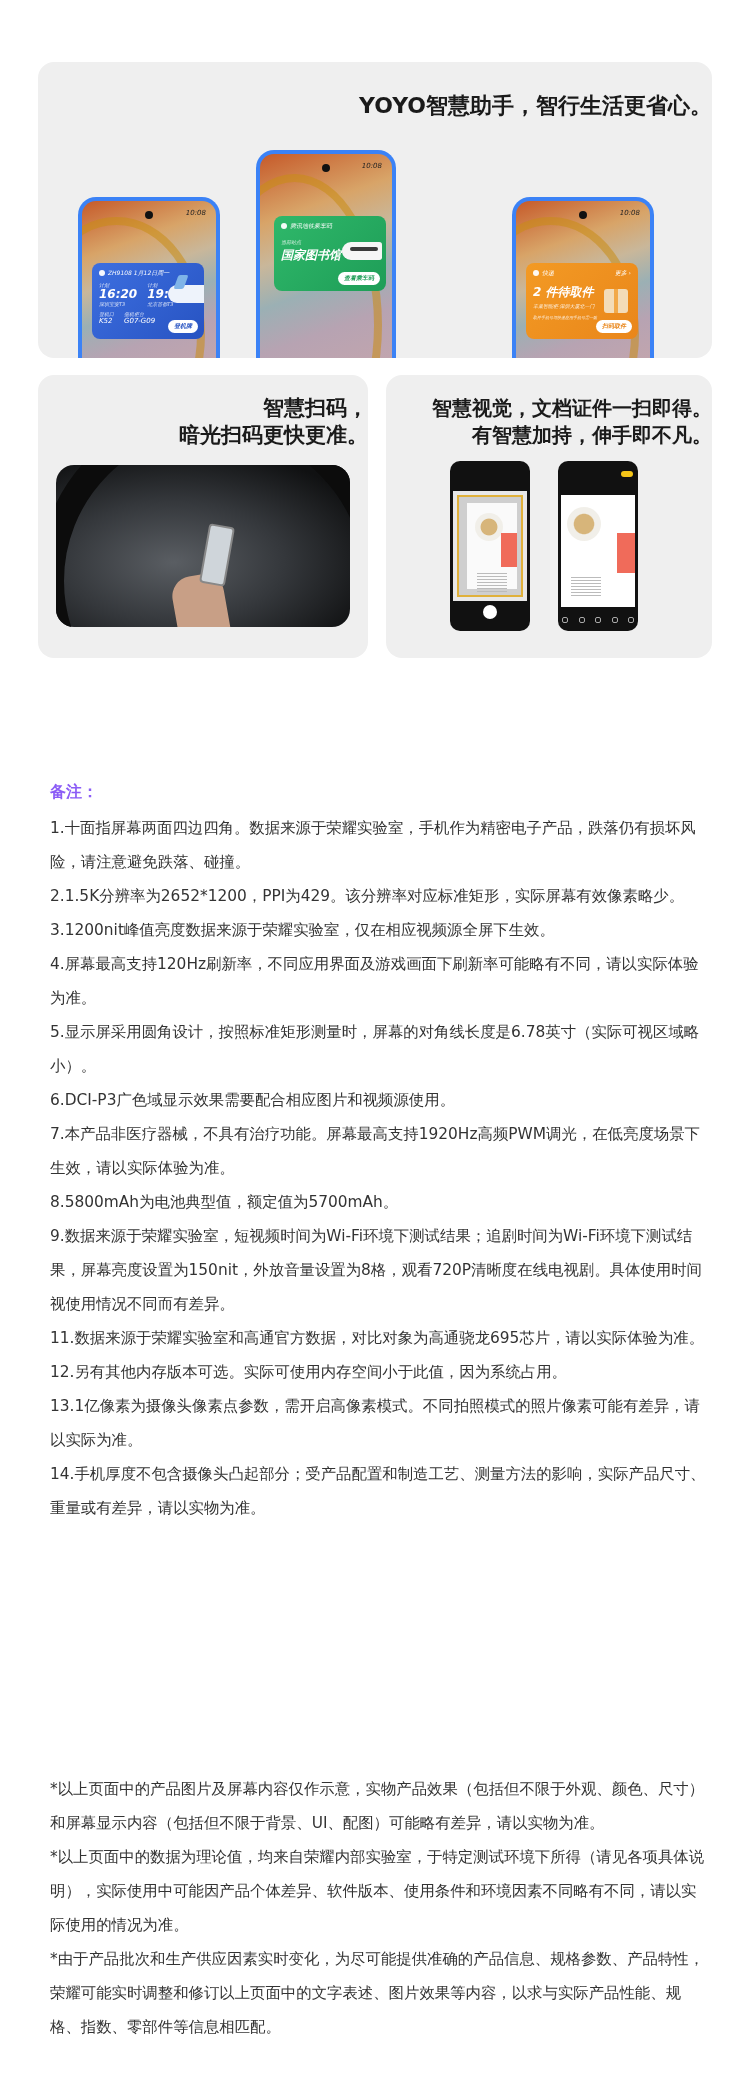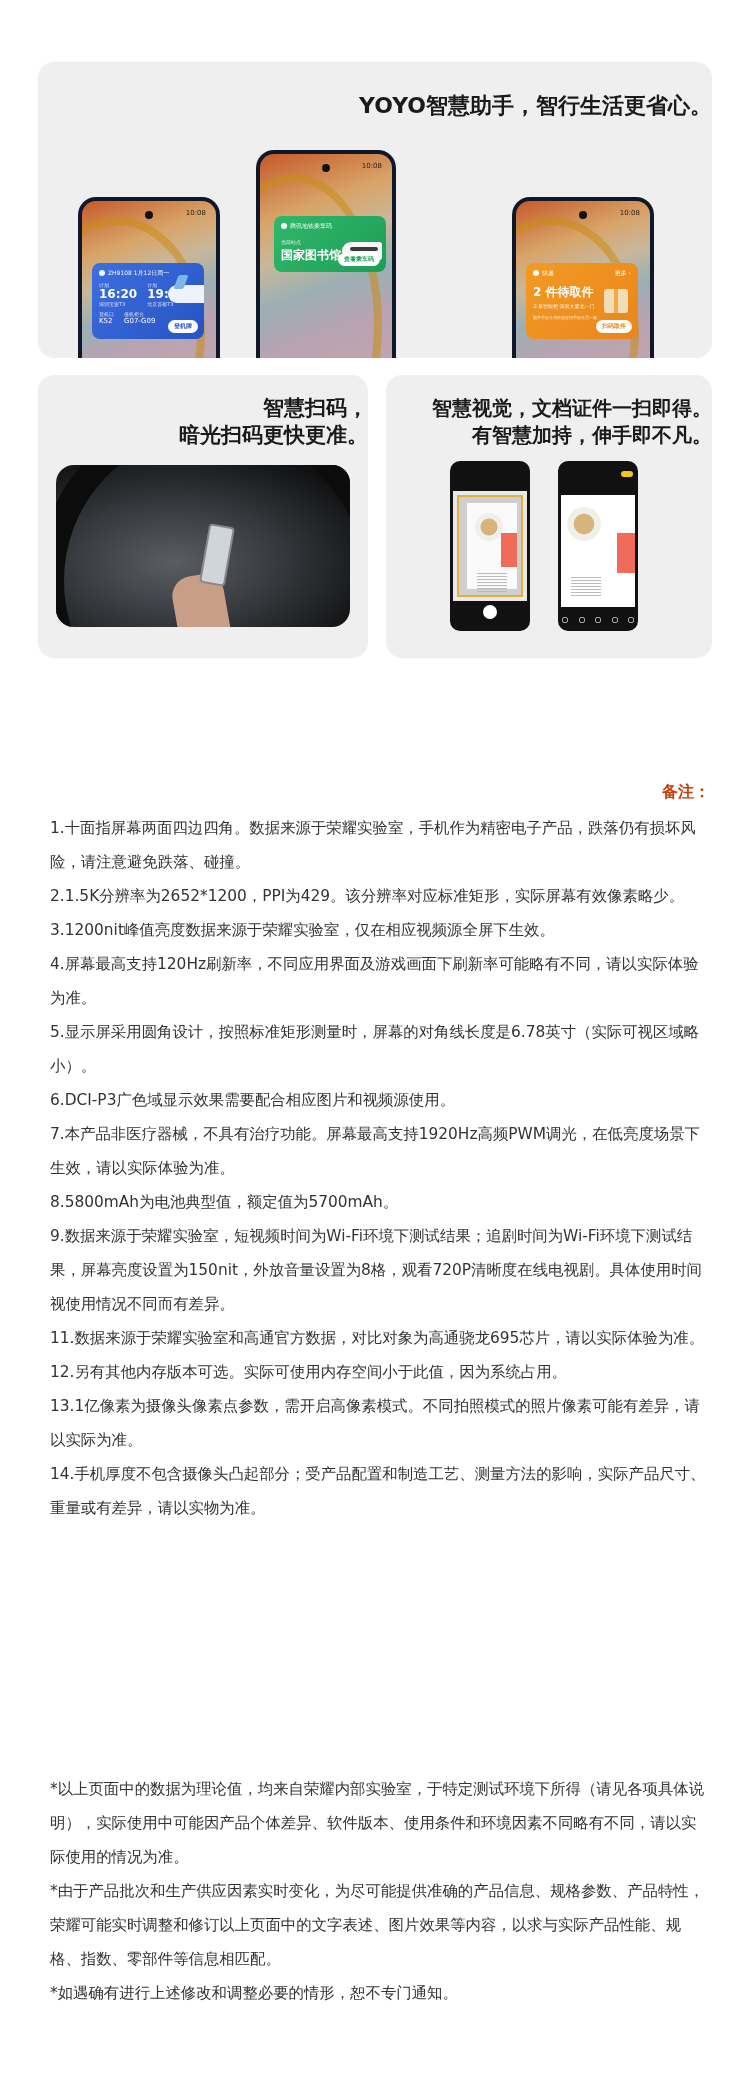--- a/index.html
+++ b/index.html
@@ -10,34 +10,34 @@
   .card-top { left: 38px; top: 62px; width: 674px; height: 296px; }
   .card-left { left: 38px; top: 375px; width: 330px; height: 283px; }
   .card-right { left: 386px; top: 375px; width: 326px; height: 283px; }
 
   .card-title { position: absolute; left: 0; right: 0; text-align: right; color: #1a1a1a; font-size: 21px; line-height: 27px; }
   .card-top .card-title { top: 30px; font-size: 22px; }
   .card-left .card-title { top: 20px; }
   .card-right .card-title { top: 20px; font-size: 20px; }
 
   
-  .phone { position: absolute; background: #0f172a; border-radius: 18px 18px 0 0; padding: 4px 4px 0 4px; }
+  .phone { position: absolute; background: #3b82f6; border-radius: 18px 18px 0 0; padding: 4px 4px 0 4px; font-style: italic; }
   .phone-screen { width: 100%; height: 100%; border-radius: 14px 14px 0 0; overflow: hidden; position: relative;
     background: linear-gradient(160deg, #c65a2a 0%, #d8a468 28%, #c9b79a 45%, #9bb0b4 62%, #b7a3b2 80%, #c1a5ae 100%); }
   .phone-screen::before { content: ""; position: absolute; left: -40%; top: 10%; width: 120%; height: 140%;
     border-radius: 50%; border: 8px solid rgba(200,140,20,0.55); }
   .punch { position: absolute; top: 10px; left: 50%; width: 8px; height: 8px; margin-left: -4px; background: #111; border-radius: 50%; }
   .status-time { position: absolute; top: 8px; right: 10px; font-size: 7px; color: #222; }
   .phone-a { left: 40px; top: 135px; width: 142px; height: 161px; }
   .phone-b { left: 218px; top: 88px; width: 140px; height: 208px; }
   .phone-c { left: 474px; top: 135px; width: 142px; height: 161px; }
 
   .widget { position: absolute; border-radius: 8px; color: #fff; padding: 6px 7px; font-size: 7px; }
   .w-flight { left: 10px; top: 62px; width: 112px; height: 76px; background: linear-gradient(135deg, #3d6fe0, #2753c2); }
-  .w-metro { left: 14px; top: 62px; width: 112px; height: 56px; background: linear-gradient(135deg, #2fb86a, #1e9d57); }
+  .w-metro { left: 14px; top: 62px; width: 112px; height: 75px; background: linear-gradient(135deg, #2fb86a, #1e9d57); }
   .w-parcel { left: 10px; top: 62px; width: 112px; height: 76px; background: linear-gradient(135deg, #f39a24, #e9861a); }
   .w-head { font-size: 6px; opacity: .95; white-space: nowrap; }
   .w-row { display: flex; gap: 10px; margin-top: 4px; }
   .w-col .lbl { font-size: 5px; opacity: .8; }
   .w-col .big { font-size: 12px; font-weight: bold; line-height: 13px; text-align: center; }
   .w-col .sub { font-size: 5px; opacity: .8; }
   .w-btn { position: absolute; right: 6px; bottom: 6px; background: #fff; border-radius: 8px; font-size: 6px; padding: 2px 6px; font-weight: bold; }
   .w-flight .w-btn { color: #2753c2; }
   .w-metro .w-btn { color: #1e9d57; }
   .w-parcel .w-btn { color: #e9861a; }
@@ -73,21 +73,21 @@
   .doc-red { position: absolute; right: 0; top: 30px; width: 16px; height: 34px; background: #f06b5a; }
   .doc-phone-2 .doc-red { top: 38px; height: 40px; width: 18px; }
   .doc-lines { position: absolute; left: 10px; top: 70px; width: 30px; height: 20px; background: repeating-linear-gradient(#bbb 0 1px, transparent 1px 3px); }
   .shutter { position: absolute; left: 50%; bottom: 12px; width: 14px; height: 14px; margin-left: -7px; background: #fff; border-radius: 50%; }
   .badge-yellow { position: absolute; right: 5px; top: 10px; width: 12px; height: 6px; background: #f5c518; border-radius: 3px; }
   .doc-toolbar { position: absolute; left: 4px; right: 4px; bottom: 8px; display: flex; justify-content: space-between; }
   .doc-toolbar span { width: 6px; height: 6px; border: 1px solid #aaa; border-radius: 2px; }
 
   
   .notes { position: absolute; left: 50px; top: 780px; width: 660px; }
-  .notes-heading { font-weight: bold; font-size: 16px; color: #c2410c; line-height: 24px; margin-bottom: 7px; text-align: right; }
+  .notes-heading { font-weight: bold; font-size: 16px; color: #8b5cf6; line-height: 24px; margin-bottom: 7px; }
   .note-item, .disclaimer { font-size: 15.4px; line-height: 34px; color: #333; }
   .disclaimers { position: absolute; left: 50px; top: 1772px; width: 660px; }
 </style>
 </head>
 <body>
 
 <section class="card card-top">
   <h2 class="card-title">YOYO智慧助手，智行生活更省心。</h2>
 
   <div class="phone phone-a">
@@ -211,16 +211,16 @@
   <p class="note-item">7.本产品非医疗器械，不具有治疗功能。屏幕最高支持1920Hz高频PWM调光，在低亮度场景下生效，请以实际体验为准。</p>
   <p class="note-item">8.5800mAh为电池典型值，额定值为5700mAh。</p>
   <p class="note-item">9.数据来源于荣耀实验室，短视频时间为Wi-Fi环境下测试结果；追剧时间为Wi-Fi环境下测试结果，屏幕亮度设置为150nit，外放音量设置为8格，观看720P清晰度在线电视剧。具体使用时间视使用情况不同而有差异。</p>
   <p class="note-item">11.数据来源于荣耀实验室和高通官方数据，对比对象为高通骁龙695芯片，请以实际体验为准。</p>
   <p class="note-item">12.另有其他内存版本可选。实际可使用内存空间小于此值，因为系统占用。</p>
   <p class="note-item">13.1亿像素为摄像头像素点参数，需开启高像素模式。不同拍照模式的照片像素可能有差异，请以实际为准。</p>
   <p class="note-item">14.手机厚度不包含摄像头凸起部分；受产品配置和制造工艺、测量方法的影响，实际产品尺寸、重量或有差异，请以实物为准。</p>
 </section>
 
 <section class="disclaimers">
+  <p class="disclaimer">*以上页面中的产品图片及屏幕内容仅作示意，实物产品效果（包括但不限于外观、颜色、尺寸）和屏幕显示内容（包括但不限于背景、UI、配图）可能略有差异，请以实物为准。</p>
   <p class="disclaimer">*以上页面中的数据为理论值，均来自荣耀内部实验室，于特定测试环境下所得（请见各项具体说明），实际使用中可能因产品个体差异、软件版本、使用条件和环境因素不同略有不同，请以实际使用的情况为准。</p>
   <p class="disclaimer">*由于产品批次和生产供应因素实时变化，为尽可能提供准确的产品信息、规格参数、产品特性，荣耀可能实时调整和修订以上页面中的文字表述、图片效果等内容，以求与实际产品性能、规格、指数、零部件等信息相匹配。</p>
-  <p class="disclaimer">*如遇确有进行上述修改和调整必要的情形，恕不专门通知。</p>
 </section>
 
 </body></html>

